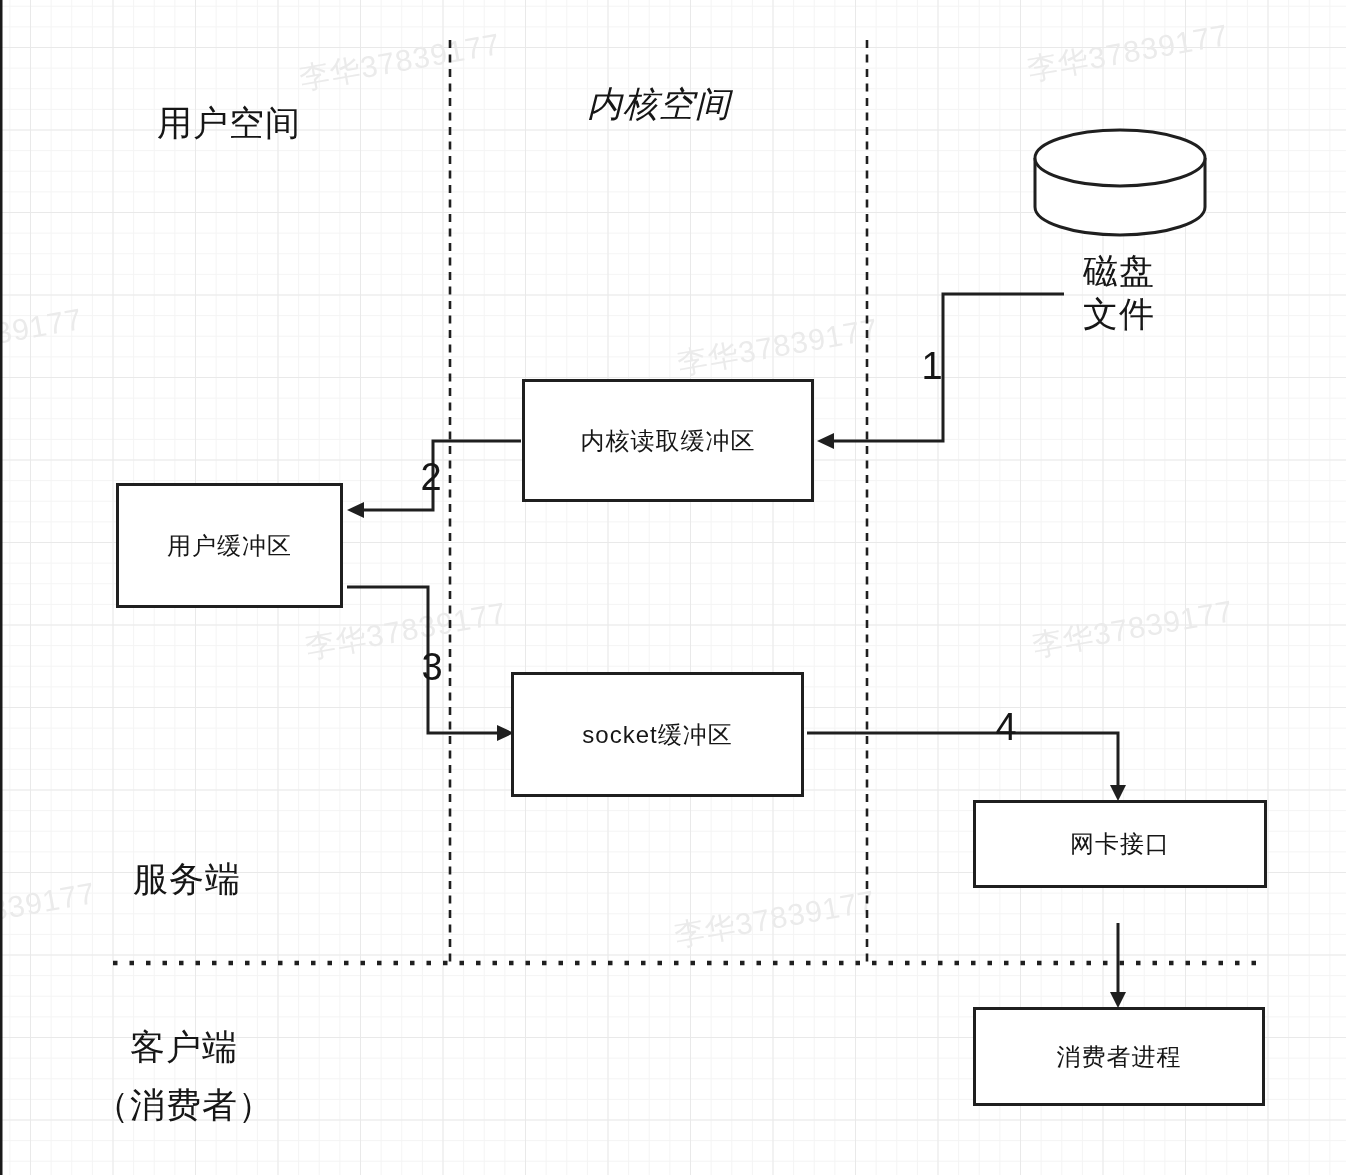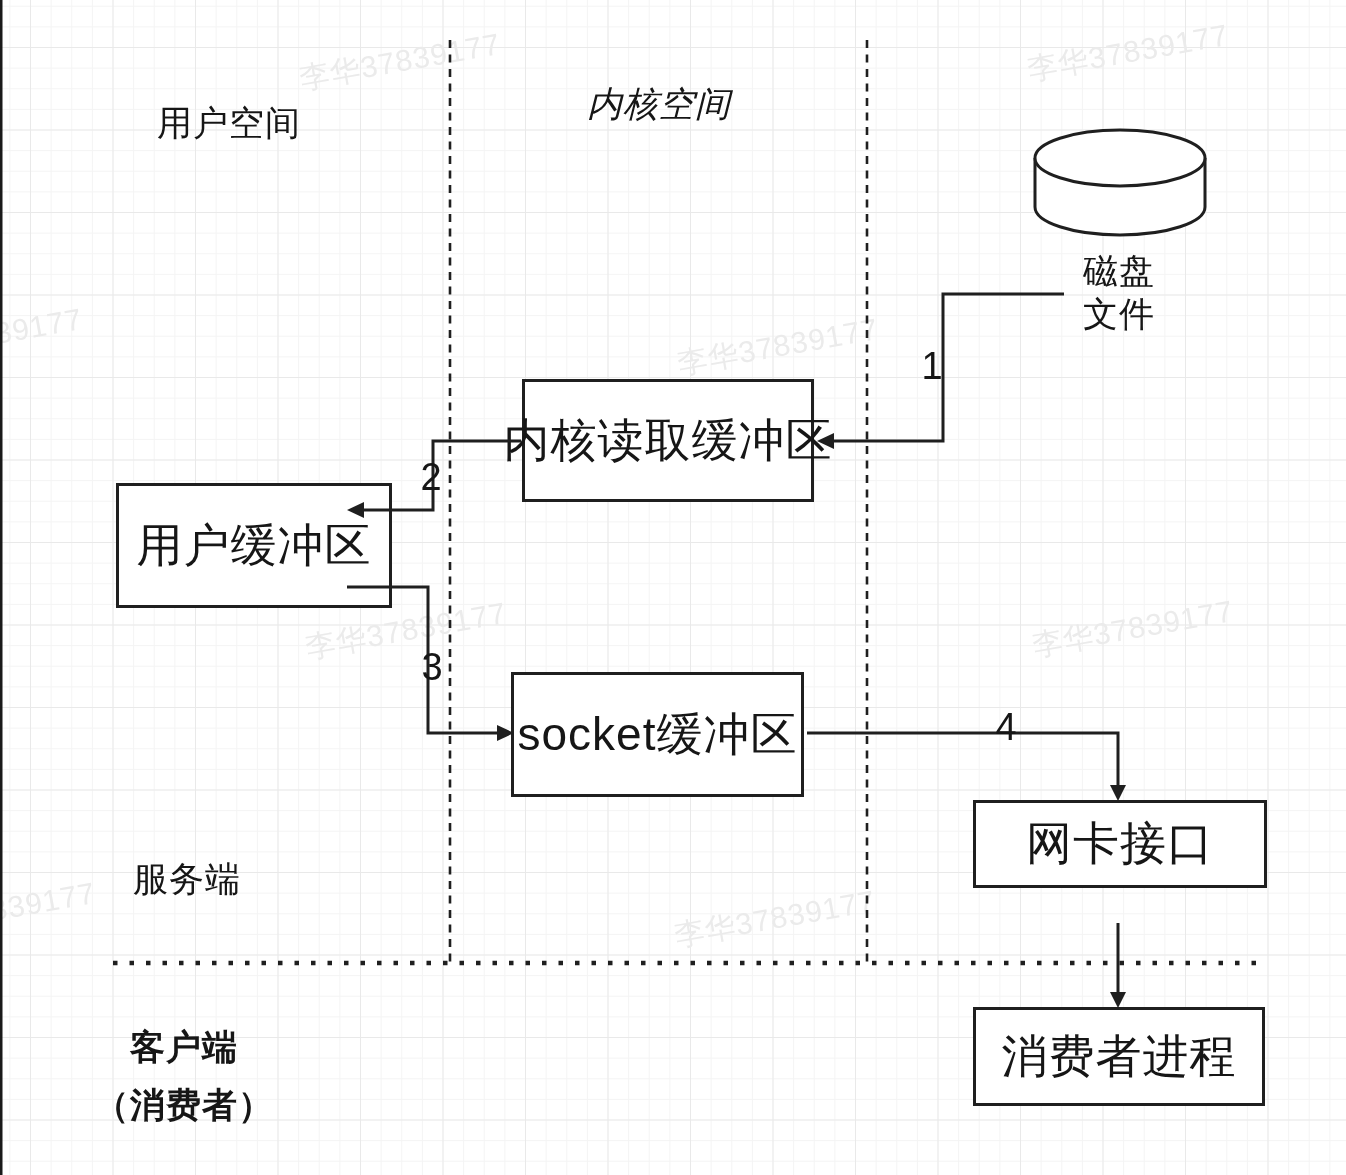--- a/index.html
+++ b/index.html
@@ -28,39 +28,39 @@
     user-select:none;
     z-index:1;
   }
   .layer-svg{position:absolute;left:0;top:0;z-index:3;pointer-events:none;}
   .node{
     position:absolute;
     box-sizing:border-box;
     border:3px solid #1f1f1f;
     background:#ffffff;
     display:flex;align-items:center;justify-content:center;
-    font-size:46px;
+    font-size:24px;
     letter-spacing:1px;
     font-weight:500;
     z-index:2;
     white-space:nowrap;
   }
   .lbl{
     position:absolute;
     transform:translate(-50%,-50%);
     font-size:35px;
     font-weight:500;
     letter-spacing:1px;
     text-align:center;
     white-space:nowrap;
     z-index:4;
     line-height:44px;
   }
   .lbl.disk-label{line-height:43px;}
-  .lbl.client{line-height:58px;font-weight:bold;}
+  .lbl.client{line-height:58px;}
   .step{
     position:absolute;
     transform:translate(-50%,-50%);
     font-size:38px;
     font-weight:500;
     z-index:4;
   }
 </style>
 </head>
 <body>
@@ -72,21 +72,21 @@
   <div class="wm" style="left:-18px;top:337px;">李华37839177</div>
   <div class="wm" style="left:778px;top:347px;">李华37839177</div>
   <div class="wm" style="left:406px;top:631px;">李华37839177</div>
   <div class="wm" style="left:1133px;top:629px;">李华37839177</div>
   <div class="wm" style="left:-5px;top:911px;">李华37839177</div>
   <div class="wm" style="left:775px;top:919px;">李华37839177</div>
 
   <div class="node" style="left:522px;top:379px;width:292px;height:123px;">
     <span>内核读取缓冲区</span>
   </div>
-  <div class="node" style="left:116px;top:483px;width:276px;height:125px;">
+  <div class="node" style="left:116px;top:483px;width:227px;height:125px;">
     <span>用户缓冲区</span>
   </div>
   <div class="node" style="left:511px;top:672px;width:293px;height:125px;">
     <span>socket缓冲区</span>
   </div>
   <div class="node" style="left:973px;top:800px;width:294px;height:88px;">
     <span>网卡接口</span>
   </div>
   <div class="node" style="left:973px;top:1007px;width:292px;height:99px;">
     <span>消费者进程</span>

